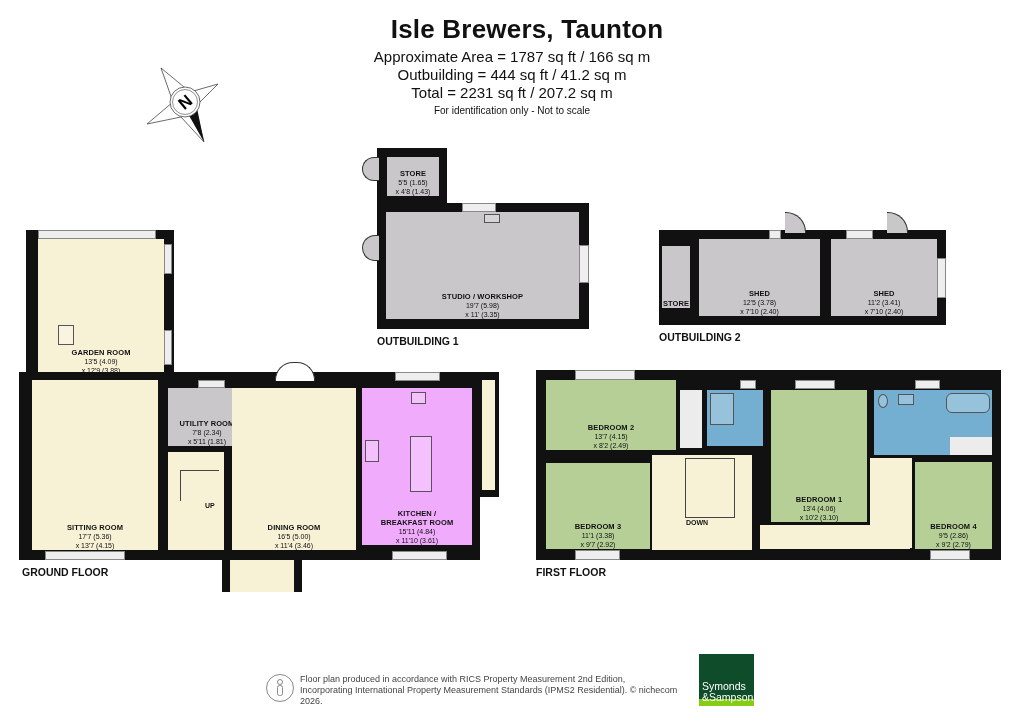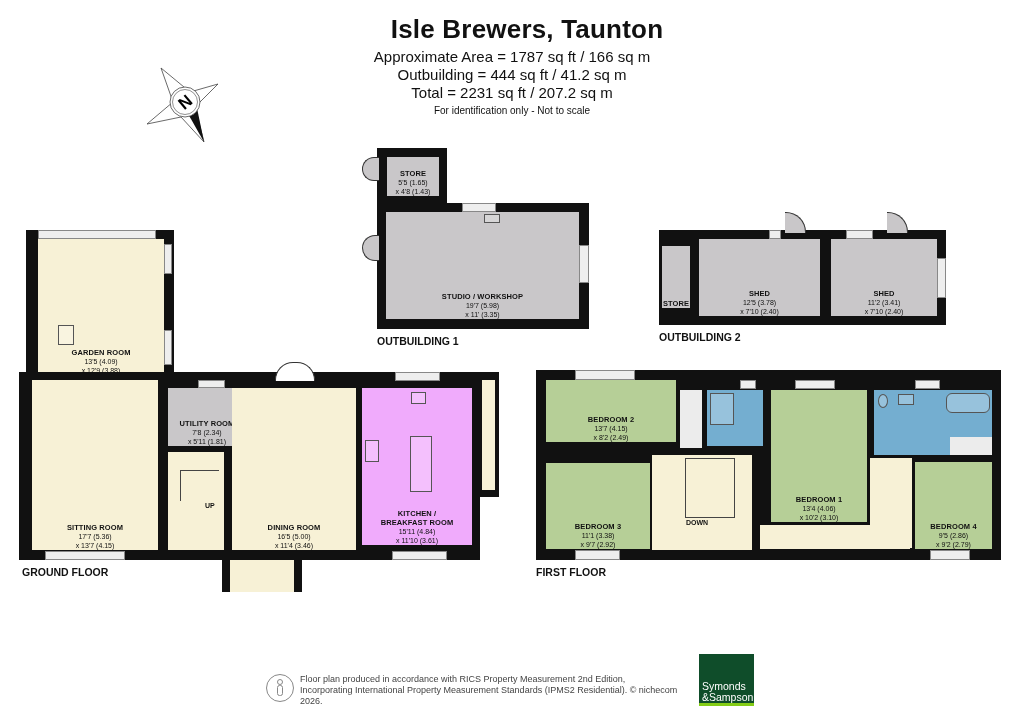--- a/index.html
+++ b/index.html
@@ -8,21 +8,21 @@
   .title{left:0;width:1024px;top:14px;text-align:center;font-weight:bold;font-size:26px;letter-spacing:0.2px;padding-left:15px;}
   .area{left:0;width:1024px;text-align:center;font-size:15px;}
   .note{left:0;width:1024px;text-align:center;font-size:10px;}
   .room{position:absolute;display:flex;flex-direction:column;align-items:center;justify-content:flex-end;text-align:center;}
   .rname{font-weight:bold;font-size:7.5px;letter-spacing:0.1px;}
   .rdim{font-size:7px;line-height:9px;}
   .flabel{position:absolute;font-weight:bold;font-size:10.5px;}
   .win{position:absolute;background:#eee;border:1px solid #888;box-sizing:border-box;}
   .fixture{position:absolute;border:1px solid #555;box-sizing:border-box;background:rgba(255,255,255,0.25);}
   .footer{font-size:9px;color:#444;line-height:11px;}
-  .logo{background:#0f4d2a;color:#fff;width:55px;height:52px;box-sizing:border-box;padding:27px 0 0 3px;font-size:10.5px;line-height:11px;border-bottom:3px solid #84cc16;}
+  .logo{background:#0f4d2a;color:#fff;width:55px;height:52px;box-sizing:border-box;padding:27px 0 0 3px;font-size:10.5px;line-height:11px;border-bottom:7px solid #84cc16;}
 </style>
 </head>
 <body>
 
 <div class="abs title">Isle Brewers, Taunton</div>
 <div class="abs area" style="top:48px">Approximate Area = 1787 sq ft / 166 sq m</div>
 <div class="abs area" style="top:66px">Outbuilding = 444 sq ft / 41.2  sq m</div>
 <div class="abs area" style="top:84px">Total = 2231 sq ft / 207.2 sq m</div>
 <div class="abs note" style="top:105px">For identification only - Not to scale</div>
 
@@ -129,21 +129,21 @@
   <div class="win" style="left:395px;top:372px;width:45px;height:9px"></div>
   <div class="win" style="left:198px;top:380px;width:27px;height:8px"></div>
   <div class="abs" style="left:222px;top:557px;width:80px;height:35px;background:#111"></div>
   <div class="abs" style="left:230px;top:560px;width:64px;height:32px;background:#f7f1d6"></div>
   <div class="abs" style="left:275px;top:362px;width:38px;height:18px;border:1px solid #333;border-bottom:none;border-radius:18px 18px 0 0;background:#fff"></div>
   <div class="flabel" style="left:22px;top:566px">GROUND FLOOR</div>
 </div>
 
 <div>
   <div class="abs" style="left:536px;top:370px;width:465px;height:190px;background:#111"></div>
-  <div class="room" style="left:546px;top:380px;width:130px;height:62px;background:#b6cf97">
+  <div class="room" style="left:546px;top:380px;width:130px;height:70px;background:#b6cf97">
     <div class="rname">BEDROOM 2</div>
     <div class="rdim">13'7 (4.15)</div>
     <div class="rdim">x 8'2 (2.49)</div>
   </div>
   <div class="room" style="left:546px;top:463px;width:104px;height:86px;background:#b6cf97">
     <div class="rname">BEDROOM 3</div>
     <div class="rdim">11'1 (3.38)</div>
     <div class="rdim">x 9'7 (2.92)</div>
   </div>
   <div class="abs" style="left:680px;top:390px;width:22px;height:58px;background:#ececec"></div>

